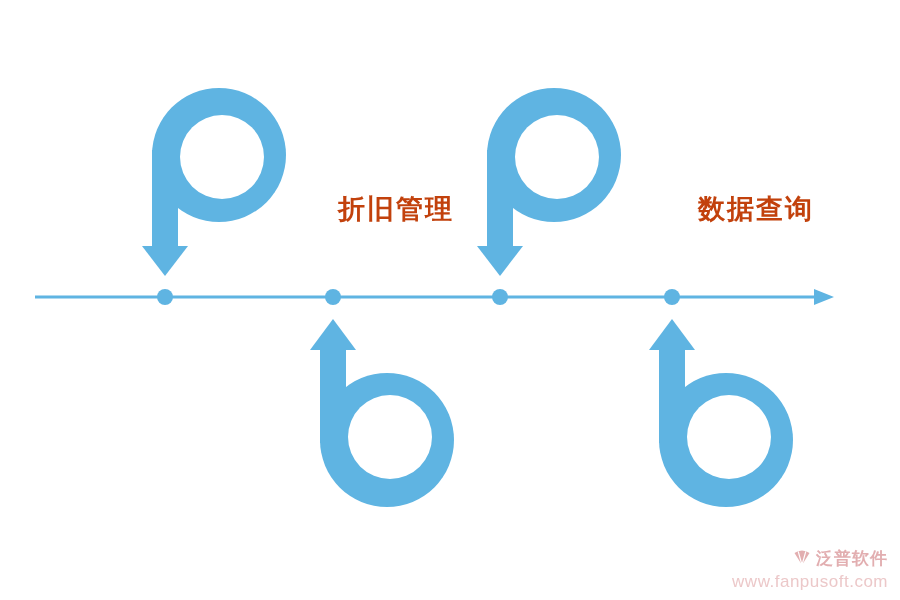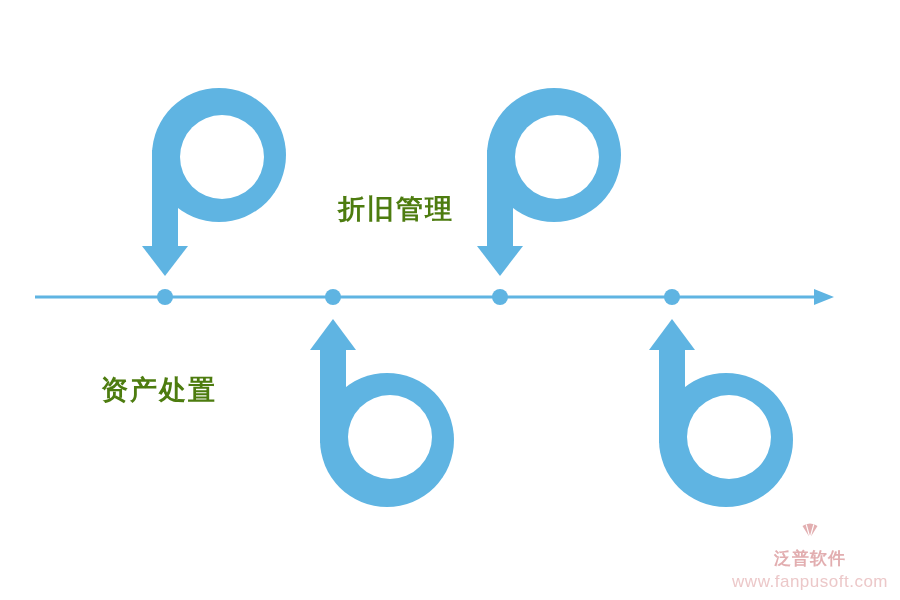--- a/index.html
+++ b/index.html
@@ -19,40 +19,39 @@
 
   .fill-accent { fill: var(--accent, #5FB4E2); }
   .stroke-accent { stroke: var(--accent, #5FB4E2); }
 
   .node-label {
     position: absolute;
     width: 220px;
     text-align: center;
     font-size: 27px;
     font-weight: bold;
-    color: #4d7c0f;
+    color: #c2410c;
     letter-spacing: 2px;
     white-space: nowrap;
   }
   #label-1 { left: 49px;  top: 372px; }
   #label-2 { left: 286px; top: 191px; }
   #label-3 { left: 461px; top: 372px; }
   #label-4 { left: 646px; top: 191px; }
 
   .logo {
     position: absolute;
     right: 12px; bottom: 8px;
     text-align: right;
   }
   .logo-row {
     display: flex;
     align-items: center;
     justify-content: flex-end;
     gap: 4px;
-    flex-direction: column;
   }
   .logo-name {
     font-size: 17px;
     font-weight: bold;
     color: var(--logo, #E2AEB0);
     letter-spacing: 1px;
   }
   .logo-url {
     font-size: 17px;
     margin-top: 2px;
@@ -99,22 +98,22 @@
     </g>
 
     <g>
       <circle class="fill-accent" cx="726" cy="440" r="67"></circle>
       <rect class="fill-accent" x="659" y="348" width="26" height="95"></rect>
       <circle cx="729" cy="437" r="42" fill="#ffffff"></circle>
       <polygon class="fill-accent" points="649,350 695,350 672,319"></polygon>
     </g>
   </svg>
 
-  <div class="node-label" id="label-1">资产处置</div>
   <div class="node-label" id="label-2">折旧管理</div>
+  <div class="node-label" id="label-4">数据查询</div>
 
   <div class="logo">
     <div class="logo-row">
       <span>
         <svg width="20" height="20" viewBox="0 0 20 20">
           <path d="M10 19 L2.5 7 A12.5 12.5 0 0 1 17.5 7 Z" fill="var(--logo, #E2AEB0)"></path>
           <path d="M10 19 L6.2 5.4 M10 19 L13.8 5.4" stroke="#ffffff" stroke-width="1.2" fill="none"></path>
           <circle cx="10" cy="17.4" r="1.5" fill="#ffffff"></circle>
         </svg>
       </span>

